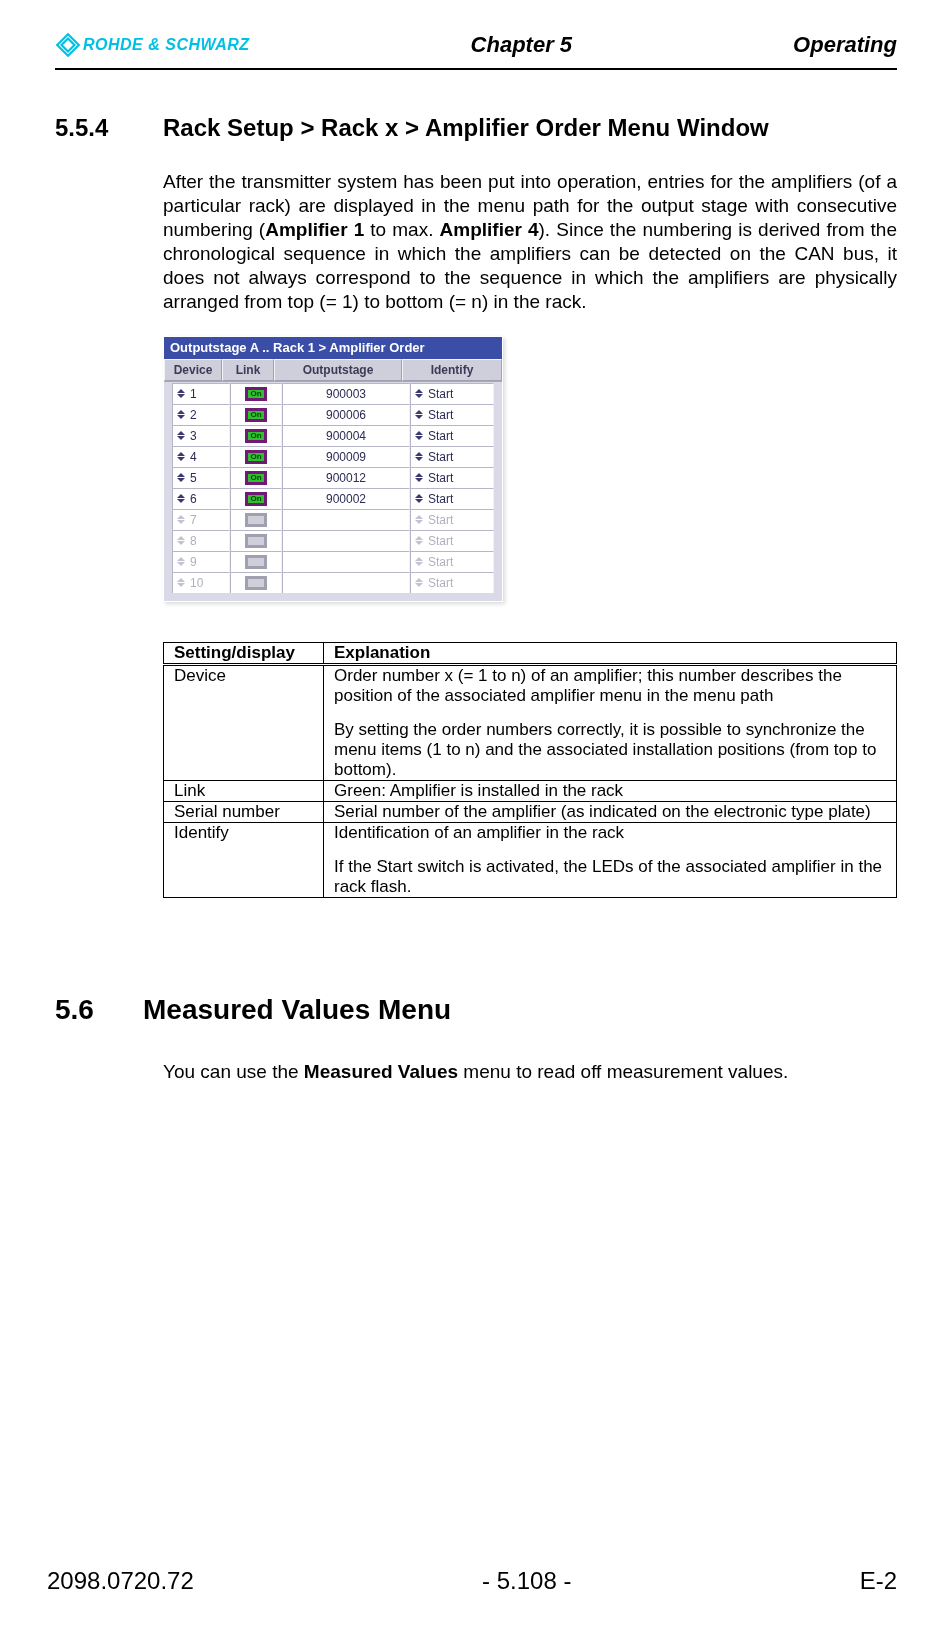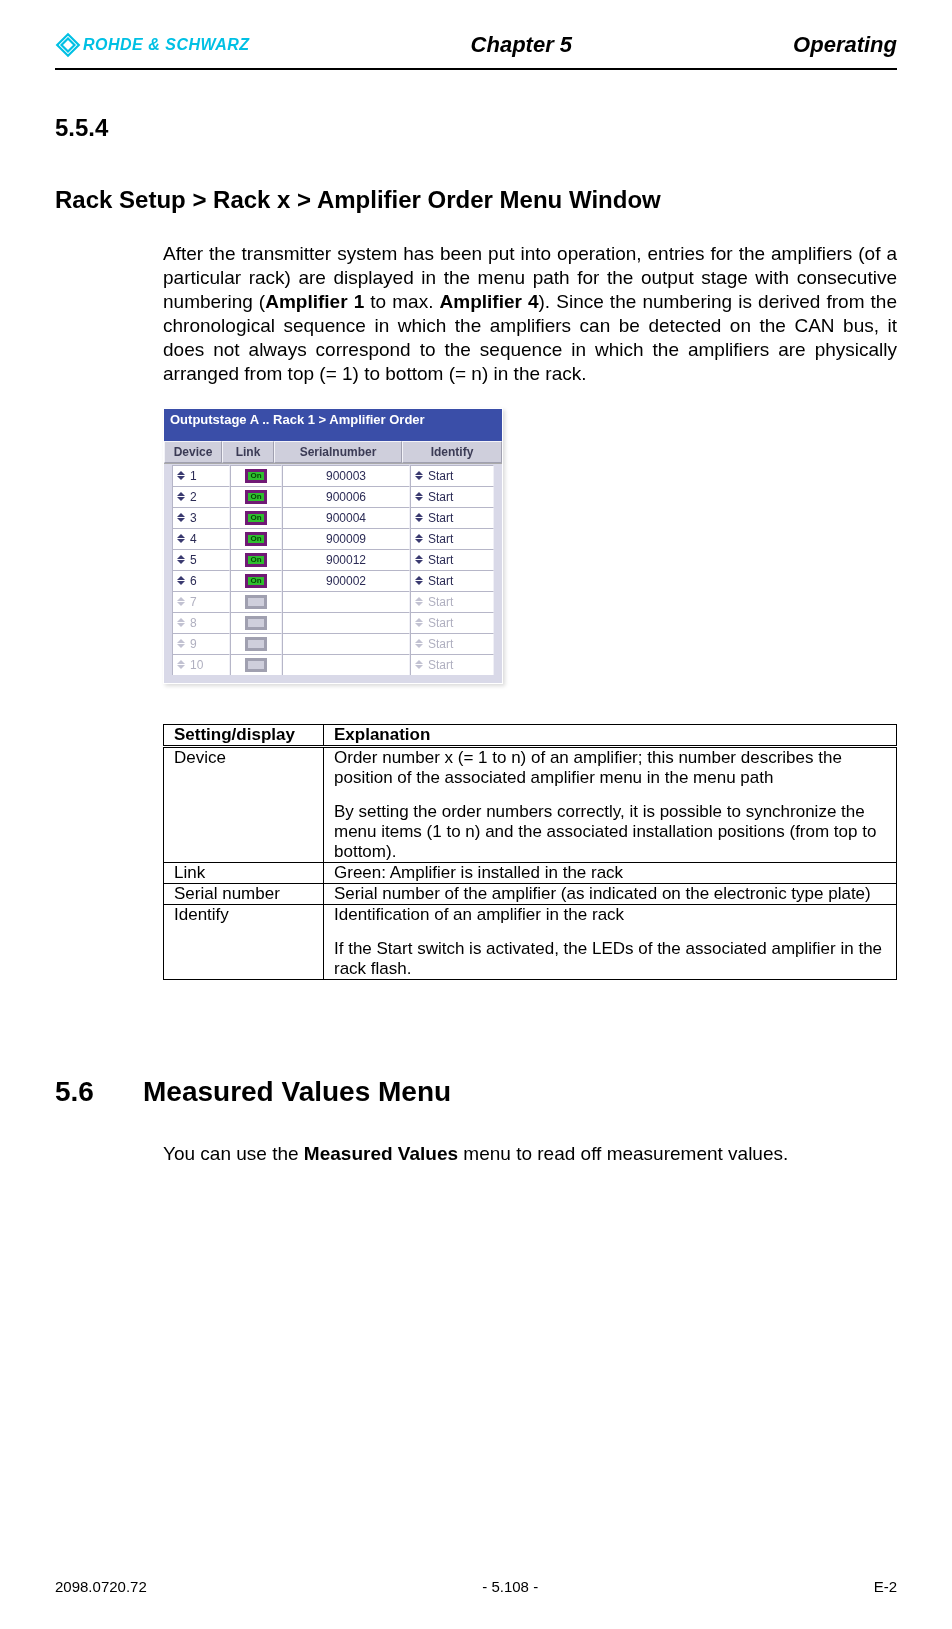--- a/index.html
+++ b/index.html
@@ -46,21 +46,20 @@
   .header-rule {
     border: 0;
     border-top: 2px solid #000;
     margin-bottom: 44px;
   }
   .section-row {
     display: flex;
     align-items: baseline;
     gap: 44px;
     margin-bottom: 28px;
-    flex-direction: column;
   }
   .section-num {
     font-weight: 700;
     font-size: 24px;
     min-width: 64px;
   }
   .section-title {
     font-weight: 700;
     font-size: 24px;
   }
@@ -92,21 +91,21 @@
     background: #d9d9e8;
     border: 1px solid #fff;
     box-shadow: 2px 2px 4px rgba(0,0,0,0.15);
     font-family: Verdana, Tahoma, sans-serif;
   }
   .amp-titlebar {
     background: #3a4ea8;
     color: #fff;
     font-weight: 700;
     font-size: 13px;
-    padding: 3px 6px 14px 6px;
+    padding: 3px 6px 4px 6px;
     white-space: nowrap;
   }
   .amp-headrow {
     display: flex;
     border-bottom: 1px solid #aaa;
   }
   .amp-headcell {
     background: #cfcfdc;
     border: 1px solid #f3f3f8;
     border-right-color: #a0a0b0;
@@ -190,25 +189,25 @@
   .exp-table th {
     font-weight: 700;
     border-bottom: 3px double #000;
   }
   .exp-table .col-setting { width: 160px; }
   .exp-table td p { margin-bottom: 14px; }
   .exp-table td p:last-child { margin-bottom: 0; }
   
   .footer-row {
     position: absolute;
-    left: 55px; right: 55px;
+    left: 47px; right: 55px;
     bottom: 34px;
     display: flex;
     justify-content: space-between;
-    font-size: 15px;
+    font-size: 24px;
   }
 </style>
 </head>
 <body>
 
 <div class="header-row">
   <div class="logo-block">
     <svg class="logo-diamond" viewBox="0 0 24 24" fill="none" stroke="currentColor" stroke-width="2">
       <path d="M12 2 L22 12 L12 22 L2 12 Z"></path>
       <path d="M12 6 L18 12 L12 18 L6 12 Z"></path>
@@ -228,21 +227,21 @@
 <div class="body-col">
   <p class="para">
     <span>After the transmitter system has been put into operation, entries for the amplifiers (of a particular rack) are displayed in the menu path for the output stage with consecutive numbering (</span><b>Amplifier 1</b><span> to max. </span><b>Amplifier 4</b><span>). Since the numbering is derived from the chronological sequence in which the amplifiers can be detected on the CAN bus, it does not always correspond to the sequence in which the amplifiers are physically arranged from top (= 1) to bottom (= n) in the rack.</span>
   </p>
 
   <div class="amp-window">
     <div class="amp-titlebar">Outputstage A .. Rack 1 &gt; Amplifier Order</div>
     <div class="amp-headrow">
       <div class="amp-headcell c-dev">Device</div>
       <div class="amp-headcell c-link">Link</div>
-      <div class="amp-headcell c-ser">Serialnumber</div>
+      <div class="amp-headcell c-ser">Outputstage</div>
       <div class="amp-headcell c-ident">Identify</div>
     </div>
     <div class="amp-body" id="amp-body">
         <div class="amp-row">
           <div class="amp-cell c-dev">
             <span class="spin-arrows">
               <span class="tri-up"></span>
               <span class="tri-down"></span>
             </span>
             <span>1</span>

